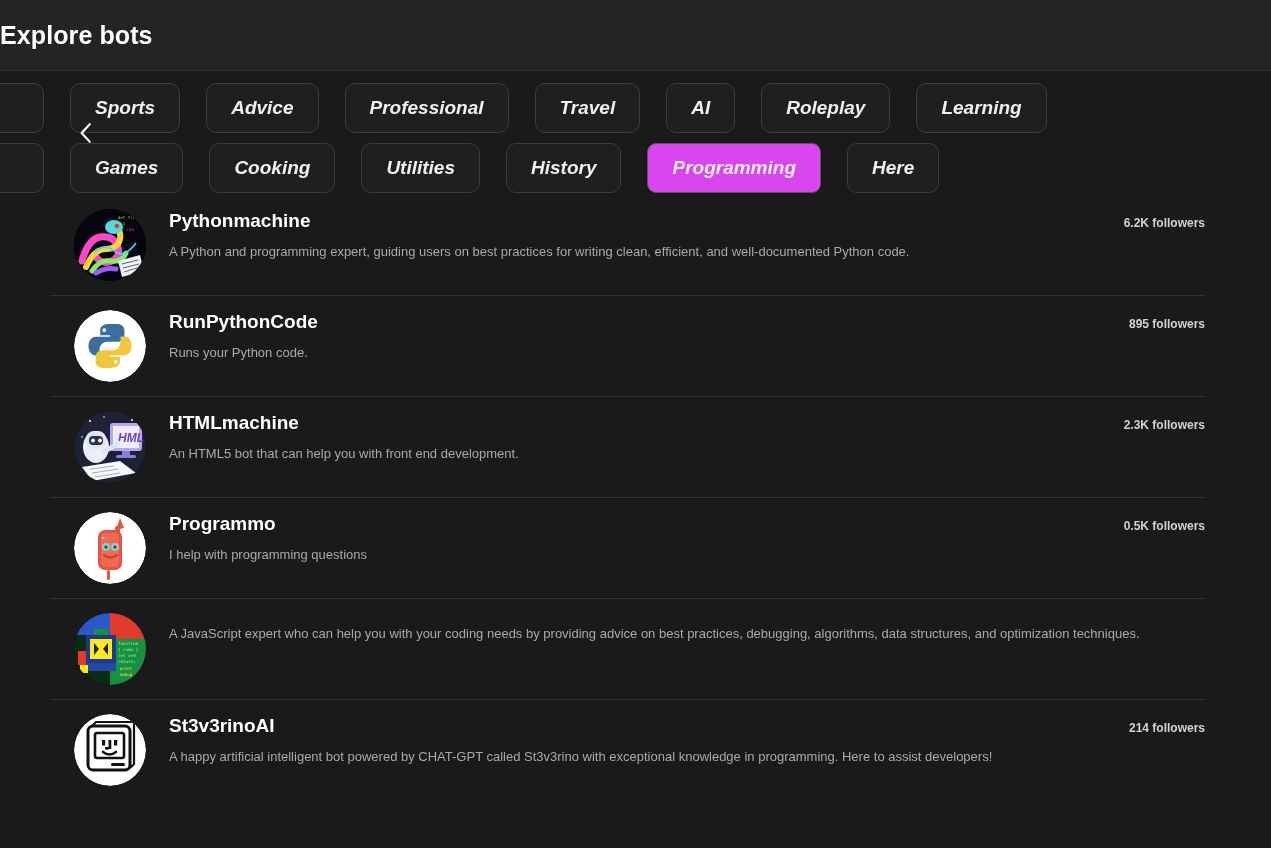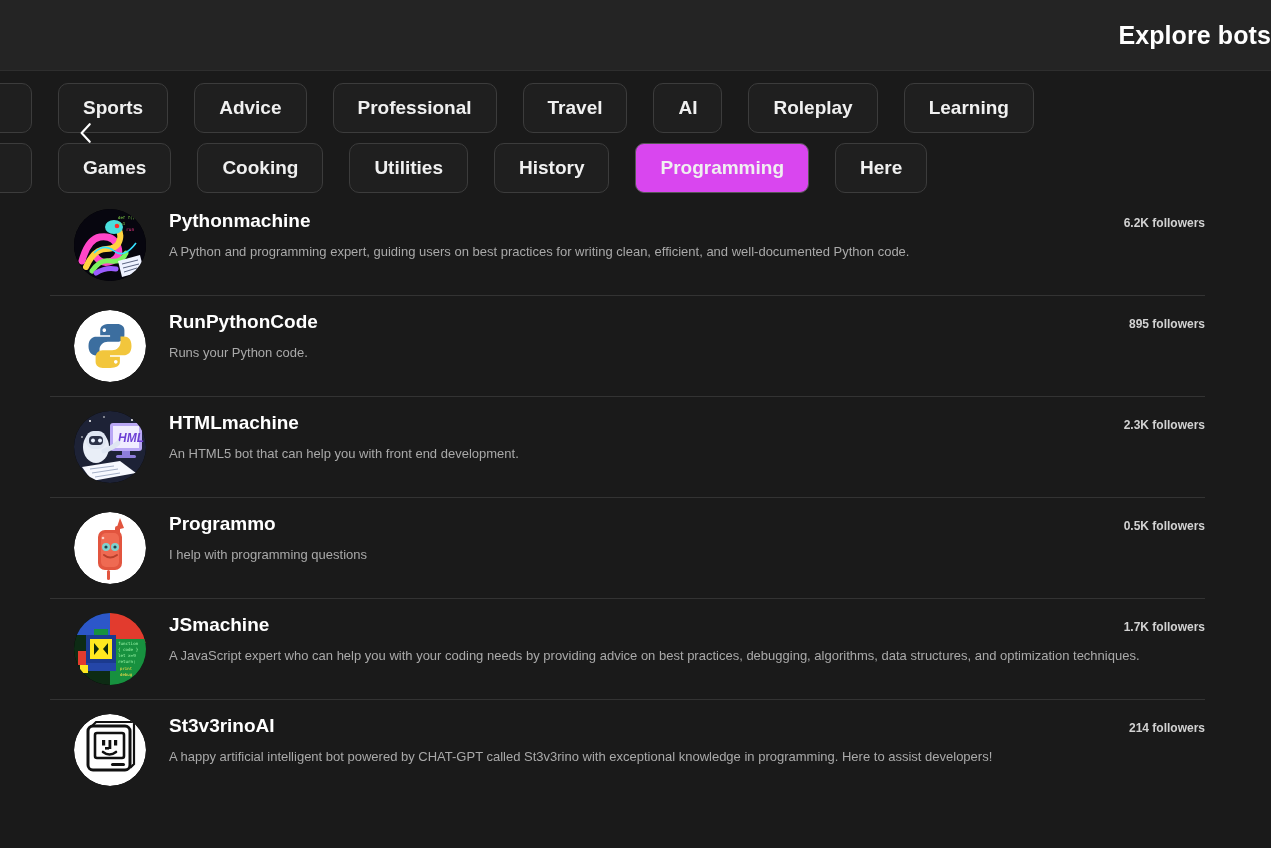--- a/index.html
+++ b/index.html
@@ -15,21 +15,21 @@
     color: #ffffff;
   }
 
   
   .header {
     height: 71px;
     background: #242424;
     border-bottom: 1px solid #2e2e2e;
     display: flex;
     align-items: center;
-    justify-content: flex-end;
+    justify-content: flex-start;
     box-sizing: border-box;
   }
   .header-title {
     font-size: 25px;
     font-weight: bold;
     color: #ffffff;
     letter-spacing: 0.1px;
   }
 
   
@@ -50,23 +50,24 @@
     align-items: center;
     justify-content: center;
     background: transparent;
     border: none;
     padding: 0;
     cursor: pointer;
     z-index: 5;
   }
   .chip-rows {
     position: absolute;
-    left: 4px;
+    left: 16px;
     top: 0;
     padding-top: 11px;
+    font-style: italic;
   }
   .chip-row {
     display: flex;
     align-items: center;
     gap: 26px;
     height: 52px;
     margin-bottom: 8px;
     padding-left: 0;
     white-space: nowrap;
   }
@@ -358,24 +359,20 @@
         <rect x="16" y="26" width="22" height="20" fill="#ffe81f"></rect>
         <polygon points="20,30 25,36 20,42" fill="#102a0c"></polygon>
         <polygon points="34,30 29,36 34,42" fill="#102a0c"></polygon>
         <rect x="12" y="50" width="30" height="8" fill="#2446a8"></rect>
         <rect x="6" y="52" width="8" height="8" fill="#ffe81f"></rect>
         <rect x="4" y="38" width="8" height="14" fill="#e23b2e"></rect>
         <rect x="20" y="16" width="14" height="6" fill="#17913f"></rect>
       </svg>
       </div>
       <div class="bot-main">
-        <div class="bot-toprow">
-          <div class="bot-name">JSmachine</div>
-          <div class="bot-followers">1.7K followers</div>
-        </div>
         <div class="bot-desc">A JavaScript expert who can help you with your coding needs by providing advice on best practices, debugging, algorithms, data structures, and optimization techniques.</div>
       </div>
     </li>
     <li class="bot-row">
       <div class="avatar">
         <svg xmlns="http://www.w3.org/2000/svg" viewBox="0 0 72 72">
         <circle cx="36" cy="36" r="36" fill="#ffffff"></circle>
         <rect x="14" y="12" width="42" height="44" rx="5" fill="#ffffff" stroke="#111111" stroke-width="3"></rect>
         <rect x="21" y="19" width="29" height="25" rx="2" fill="#ffffff" stroke="#111111" stroke-width="2.6"></rect>
         <rect x="28" y="26" width="3.2" height="5.5" fill="#111111"></rect>

